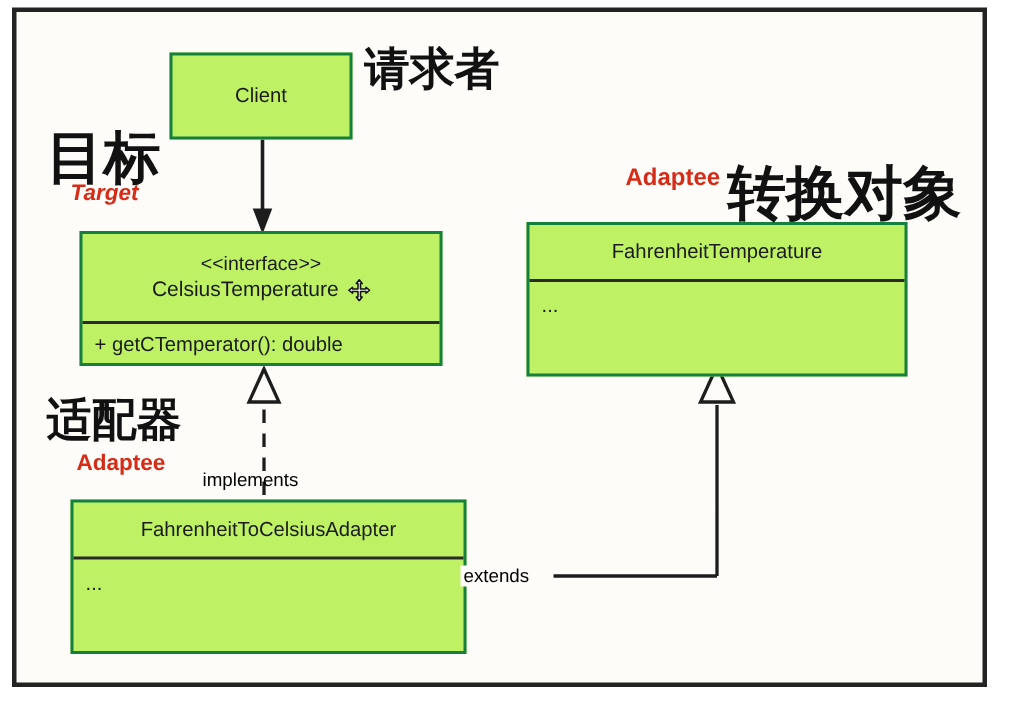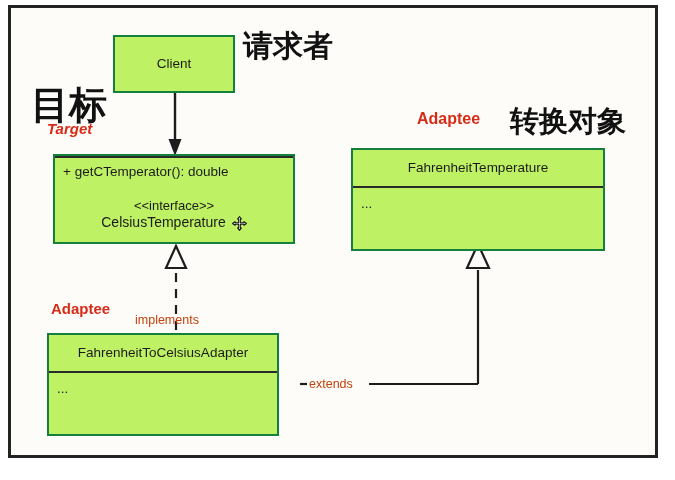--- a/index.html
+++ b/index.html
@@ -100,21 +100,21 @@
   .label-en-red {
     position: absolute;
     color: #d62b17;
     font-weight: bold;
     white-space: nowrap;
     font-size: 15px;
     font-family: "Liberation Sans", sans-serif;
   }
   .label-plain {
     position: absolute;
-    color: #c2410c;
+    color: #000000;
     font-size: 12.5px;
     white-space: nowrap;
   }
 
   svg.overlay {
     position: absolute;
     left: 0;
     top: 0;
     width: 650px;
     height: 453px;
@@ -155,65 +155,66 @@
       </g>
     </svg>
 
     <div class="uml-box" style="left:102px; top:27px; width:122px; height:58px;">
       <div class="uml-row center" style="height:100%;">
         <span>Client</span>
       </div>
     </div>
 
     <div class="uml-box" style="left:42px; top:146px; width:242px; height:90px;">
-      <div class="uml-row left divider-top" style="height:30px;">
-        <span>+ getCTemperator(): double</span>
-      </div>
       <div class="uml-row center stack-title" style="height:58px;">
         <span class="iface-stereotype">&lt;&lt;interface&gt;&gt;</span>
         <span class="iface-name-line">
           <span>CelsiusTemperature</span>
           <span class="move-cursor">
             <svg viewBox="0 0 16 16" width="15" height="15" aria-hidden="true">
               <path d="M8 0.6 L10.1 3.2 H8.9 V7.1 H12.8 V5.9 L15.4 8 L12.8 10.1 V8.9 H8.9 V12.8 H10.1 L8 15.4 L5.9 12.8 H7.1 V8.9 H3.2 V10.1 L0.6 8 L3.2 5.9 V7.1 H7.1 V3.2 H5.9 Z" fill="#f2f2f2" stroke="#151515" stroke-width="1.1" stroke-linejoin="round"></path>
             </svg>
           </span>
         </span>
       </div>
+      <div class="uml-row left divider-top" style="height:30px;">
+        <span>+ getCTemperator(): double</span>
+      </div>
     </div>
 
     <div class="uml-box" style="left:340px; top:140px; width:254px; height:103px;">
       <div class="uml-row center" style="height:36px;">
         <span>FahrenheitTemperature</span>
       </div>
       <div class="uml-row left divider-top" style="height:33px;">
         <span>...</span>
       </div>
     </div>
 
-    <div class="uml-box" style="left:36px; top:325px; width:232px; height:103px;">
+    <div class="uml-box" style="left:36px; top:325px; width:264px; height:103px;">
       <div class="uml-row center" style="height:36px;">
         <span>FahrenheitToCelsiusAdapter</span>
       </div>
       <div class="uml-row left divider-top" style="height:33px;">
         <span>...</span>
       </div>
     </div>
 
     <div class="label-cjk" style="left:232px; top:18px; font-size:30px;">请求者</div>
 
     <div class="label-cjk" style="left:20px; top:72px; font-size:38px;">目标</div>
 
     <div class="label-en-red" style="left:36px; top:112px;font-style:italic;">Target</div>
 
+    <div class="label-cjk" style="left:20px; top:252px; font-size:30px;">适配器</div>
 
     <div class="label-en-red" style="left:40px; top:292px;">Adaptee</div>
 
     <div class="label-en-red" style="left:406px; top:102px; font-size:16px;">Adaptee</div>
 
-    <div class="label-cjk" style="left:499px; top:94px; font-size:29px;text-align:right;">转换对象</div>
+    <div class="label-cjk" style="left:474px; top:94px; font-size:39px;text-align:right;">转换对象</div>
 
     <div class="label-plain" style="left:124px; top:305px;">implements</div>
 
     <div class="label-plain" style="left:296px; top:369px; background:#fdfcf9; padding:0 2px;">extends</div>
 
   </div>
 </div>
 
 </body></html>

